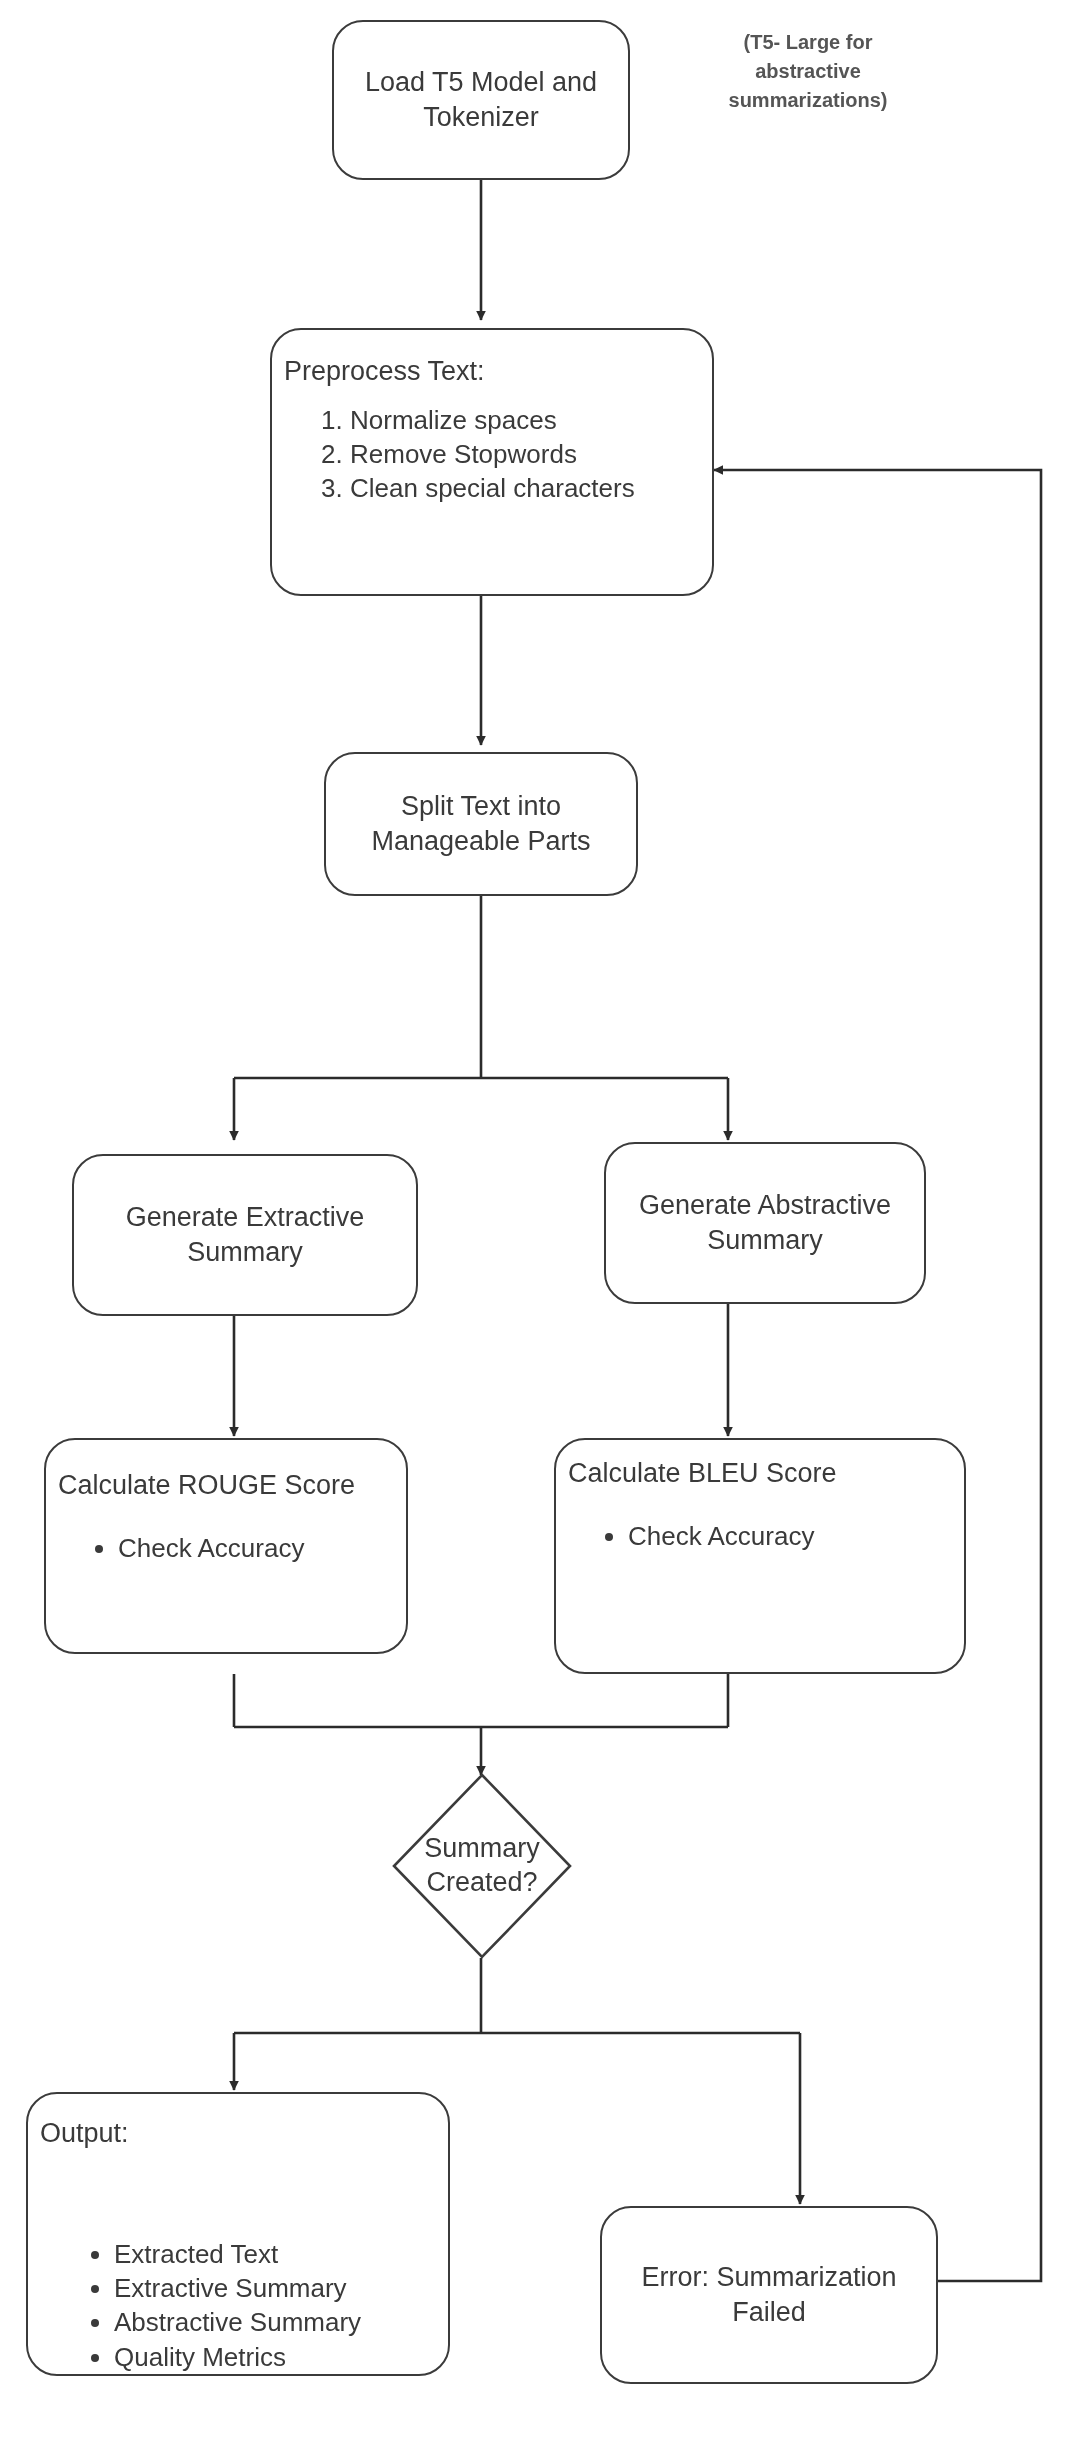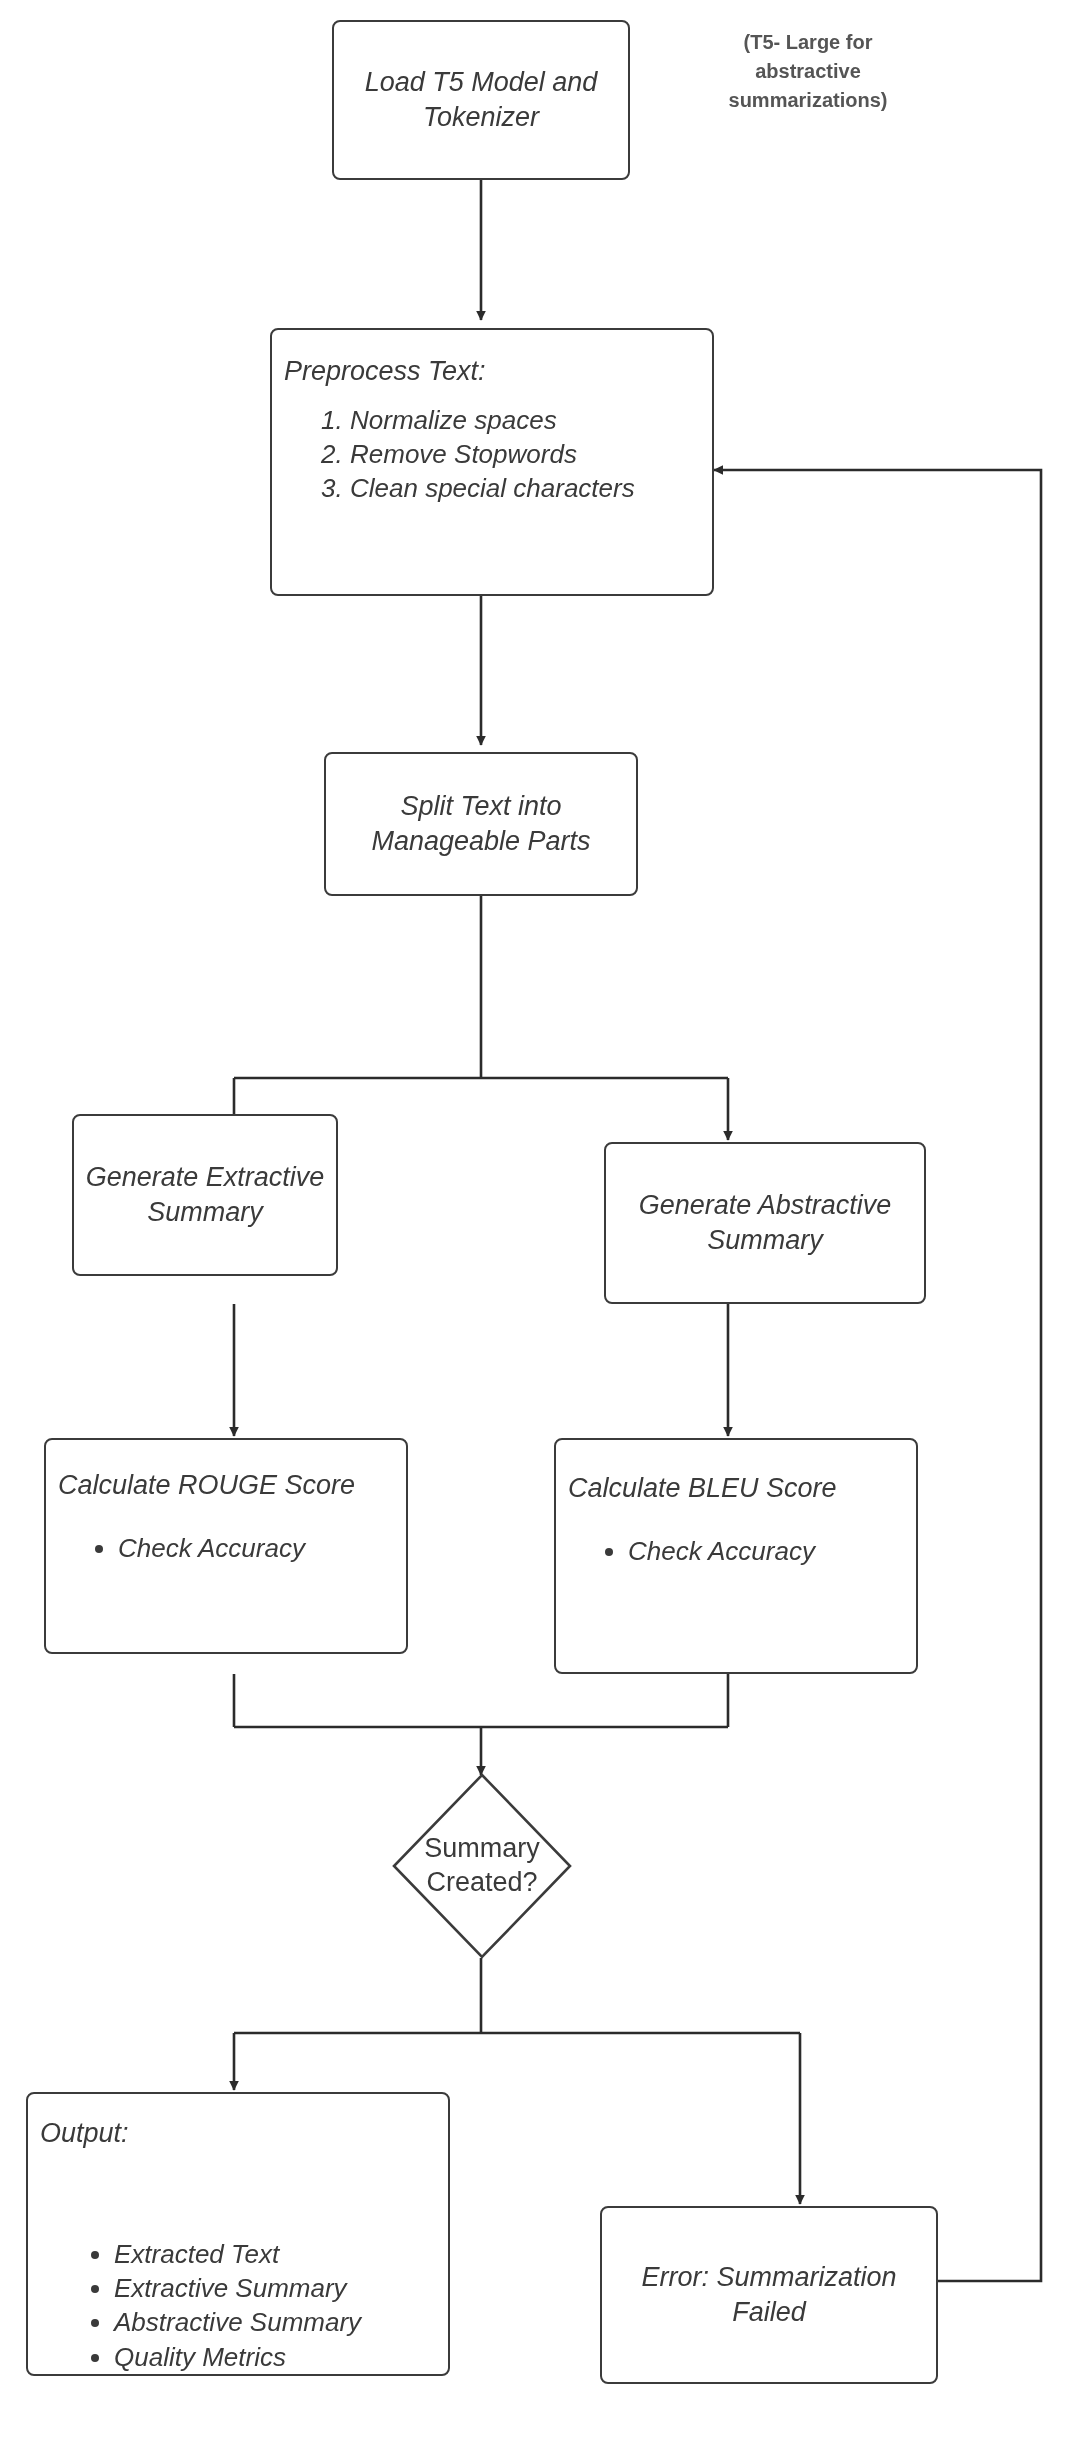--- a/index.html
+++ b/index.html
@@ -4,27 +4,26 @@
 <style>
   html,body{margin:0;padding:0;background:#ffffff;}
   body{font-family:"Liberation Sans","DejaVu Sans",sans-serif;}
   #canvas{position:relative;width:1066px;height:2460px;background:#fff;overflow:hidden;}
   svg#wires{position:absolute;left:0;top:0;width:1066px;height:2460px;}
 
   .node{
     position:absolute;
     box-sizing:border-box;
     border:2px solid #3b3b3b;
-    border-radius:8px;
+    border-radius:31px;
     background:#ffffff;
     color:#3a3a3a;
     display:flex;
     flex-direction:column;
     justify-content:center;
-    font-style:italic;
   }
   .node .title{
     text-align:center;
     font-size:27px;
     line-height:1.28;
     color:#3a3a3a;
   }
   .node.left-title .title{ text-align:left; padding-left:12px; }
 
   .node ol, .node ul{
@@ -126,42 +125,42 @@
 
   <div class="node left-title" style="left:270px;top:328px;width:444px;height:268px;justify-content:flex-start;padding-top:24px;">
     <div class="title">Preprocess Text:</div>
     <ol>
       <li>Normalize spaces</li>
       <li>Remove Stopwords</li>
       <li>Clean special characters</li>
     </ol>
   </div>
 
-  <div class="node" style="left:72px;top:1114px;width:266px;height:162px;">
+  <div class="node" style="left:72px;top:1154px;width:346px;height:162px;">
     <div class="title">
       <span>Generate Extractive</span><br>
       <span>Summary</span>
     </div>
   </div>
 
   <div class="node" style="left:604px;top:1142px;width:322px;height:162px;">
     <div class="title">
       <span>Generate Abstractive</span><br>
       <span>Summary</span>
     </div>
   </div>
 
   <div class="node left-title" style="left:44px;top:1438px;width:364px;height:216px;justify-content:flex-start;padding-top:28px;">
     <div class="title">Calculate ROUGE Score</div>
     <ul class="tight" style="padding-left:72px;margin-top:28px;">
       <li>Check Accuracy</li>
     </ul>
   </div>
 
-  <div class="node left-title" style="left:554px;top:1438px;width:364px;height:236px;justify-content:flex-start;padding-top:31px;">
+  <div class="node left-title" style="left:554px;top:1438px;width:412px;height:236px;justify-content:flex-start;padding-top:16px;">
     <div class="title">Calculate BLEU Score</div>
     <ul class="tight" style="padding-left:72px;margin-top:28px;">
       <li>Check Accuracy</li>
     </ul>
   </div>
 
   <div class="diamond" style="left:391px;top:1772px;width:182px;height:188px;">
     <svg width="182" height="188" viewBox="0 0 182 188">
       <polygon points="91,3 179,94 91,185 3,94" fill="#ffffff" stroke="#3b3b3b" stroke-width="2.6"></polygon>
     </svg>

